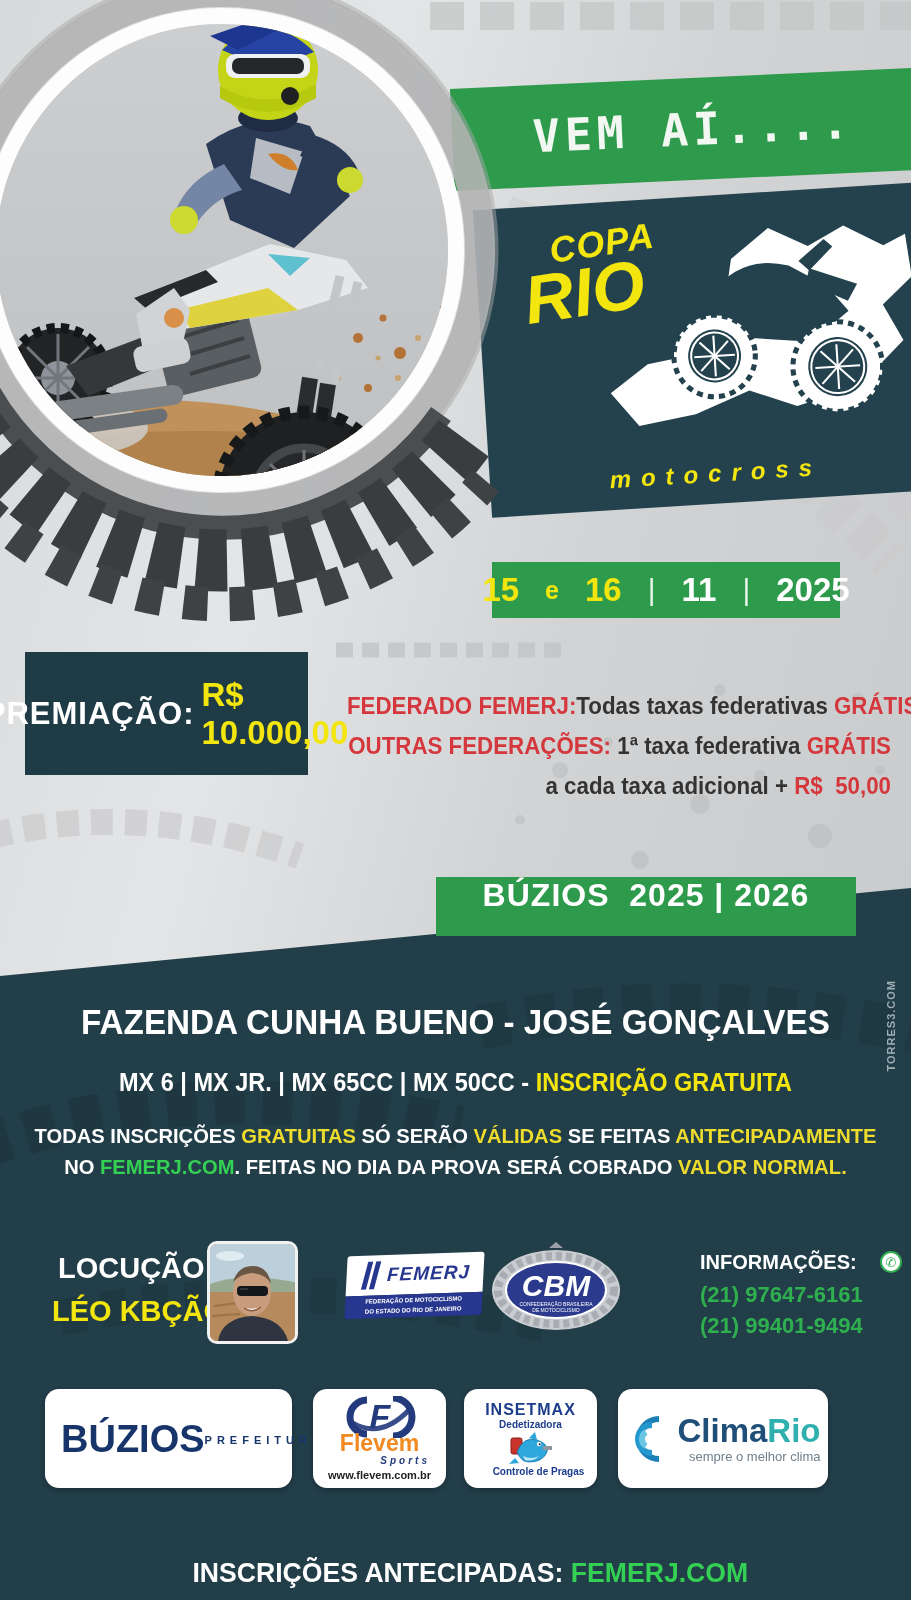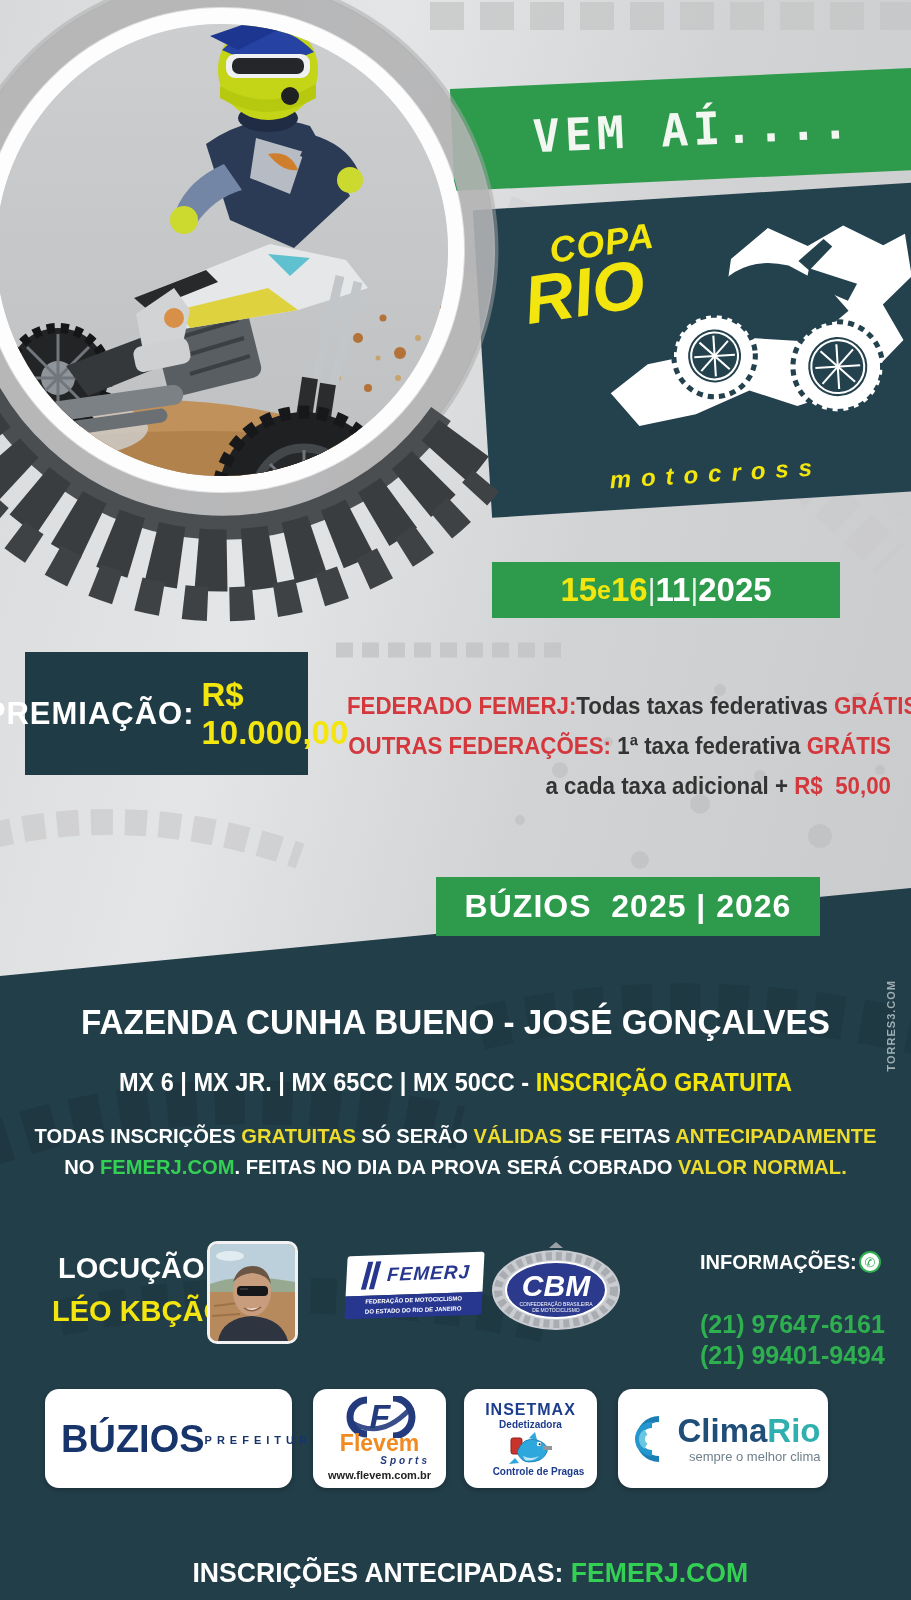--- a/index.html
+++ b/index.html
@@ -21,35 +21,35 @@
     color:#F3E50E;transform:rotate(-5deg);letter-spacing:1px;}
   .copa-rio{position:absolute;left:46px;top:54px;font-size:68px;font-weight:900;font-style:italic;
     color:#F3E50E;transform:rotate(-5deg);line-height:1;}
   .copa-art{position:absolute;left:112px;top:26px;width:326px;height:214px;}
   .copa-moto{position:absolute;left:58px;bottom:16px;width:336px;text-align:center;font-size:24px;
     font-style:italic;font-weight:800;letter-spacing:10px;color:#F3E50E;}
   
   .tire-art{position:absolute;left:-62px;top:-42px;width:590px;height:700px;z-index:4;pointer-events:none;}
   
   .date-banner{position:absolute;left:492px;top:562px;width:348px;height:56px;background:#2E9B4C;z-index:3;
-    display:flex;align-items:center;justify-content:center;gap:0;font-weight:800;font-size:33px;}
+    display:flex;align-items:center;justify-content:center;gap:26px;font-weight:800;font-size:33px;}
   .d-yel{color:#F3E50E;} .d-sm{font-size:25px;} .d-wht{color:#ffffff;} .d-pipe{color:#e9f3ea;font-weight:400;font-size:30px;}
   
   .prize-box{position:absolute;left:25px;top:652px;width:283px;height:123px;background:#1F3B45;z-index:3;
     display:flex;justify-content:center;align-items:center;gap:7px;}
   .prize-label{color:#fff;font-size:31px;font-weight:800;letter-spacing:1px;}
   .prize-amount{color:#F3E50E;font-size:33px;font-weight:800;}
   
   .fees{position:absolute;right:20px;top:686px;width:585px;text-align:right;z-index:3;
     transform:scaleX(.93);transform-origin:100% 0;}
   .fees .line{font-size:24px;font-weight:800;line-height:40px;color:#333333;white-space:pre;}
   .fee-red{color:#D4383D;}
   
-  .season-banner{position:absolute;left:436px;top:877px;width:384px;height:59px;background:#2E9B4C;z-index:3;
-    display:flex;align-items:center;justify-content:center;color:#fff;font-size:32px;font-weight:800;
+  .season-banner{position:absolute;left:436px;top:877px;width:420px;height:59px;background:#2E9B4C;z-index:3;
+    display:flex;align-items:flex-start;justify-content:center;color:#fff;font-size:32px;font-weight:800;
     letter-spacing:1px;white-space:pre;}
   
   .dark-section{position:absolute;left:0;top:888px;width:911px;height:712px;background:#223E49;
     clip-path:polygon(0 88px,911px 0,911px 712px,0 712px);z-index:2;}
   .dark-section svg{position:absolute;inset:0;}
   .credit{position:absolute;right:14px;top:980px;z-index:5;writing-mode:vertical-rl;transform:rotate(180deg);
     color:#9FAFB4;font-size:11px;font-weight:bold;letter-spacing:1px;}
   .venue-title{position:absolute;left:0;top:1002px;width:911px;text-align:center;z-index:5;color:#fff;
     font-size:35px;font-weight:800;transform:scaleX(.95);}
   .categories{position:absolute;left:0;top:1068px;width:911px;text-align:center;z-index:5;font-size:25px;
@@ -64,23 +64,23 @@
   .announcer-photo{position:absolute;left:207px;top:1241px;width:85px;height:97px;border:3px solid #f2f2f2;
     border-radius:10px;overflow:hidden;z-index:5;background:#b68a5d;}
   .femerj-logo{position:absolute;left:346px;top:1254px;width:137px;height:62px;z-index:5;
     transform:rotate(-2deg) skewX(-5deg);}
   .femerj-top{height:40px;background:#fff;border-radius:3px 3px 0 0;display:flex;align-items:center;
     justify-content:center;gap:5px;}
   .femerj-name{color:#27368F;font-size:19px;font-weight:800;font-style:italic;letter-spacing:1px;}
   .femerj-strip{height:22px;background:#27368F;border-radius:0 0 3px 3px;color:#fff;font-size:6px;
     font-weight:bold;text-align:center;line-height:1.7;padding-top:1px;}
   .cbm-logo{position:absolute;left:489px;top:1242px;width:134px;height:92px;z-index:5;}
-  .contact-row{position:absolute;left:700px;top:1250px;z-index:5;display:flex;align-items:center;gap:1px;}
+  .contact-row{position:absolute;left:700px;top:1250px;z-index:5;display:flex;align-items:center;gap:22px;}
   .contact-label{color:#fff;font-size:20px;font-weight:800;}
-  .phone{position:absolute;left:700px;z-index:5;color:#2FB04F;font-size:25px;font-weight:800;margin-top:28px;}
+  .phone{position:absolute;left:700px;z-index:5;color:#2FB04F;font-size:22px;font-weight:800;}
   .phone1{top:1282px;} .phone2{top:1313px;}
   
   .card{position:absolute;top:1389px;height:99px;background:#fff;border-radius:14px;z-index:5;
     box-shadow:0 2px 5px rgba(0,0,0,.25);}
   .card-buzios{left:45px;width:247px;display:flex;align-items:center;padding:0 8px;gap:8px;box-sizing:border-box;}
   .buzios-text{display:flex;align-items:center;flex:1;}
   .buzios-name{color:#17356B;font-size:38px;font-weight:900;line-height:1;}
   .buzios-sub{color:#17356B;font-size:11px;font-weight:700;letter-spacing:5px;margin-top:2px;}
   .card-flevem{left:313px;width:133px;display:flex;flex-direction:column;align-items:center;justify-content:center;}
   .flevem-name{color:#F08A21;font-size:23px;font-weight:900;line-height:1;margin-top:-6px;}

